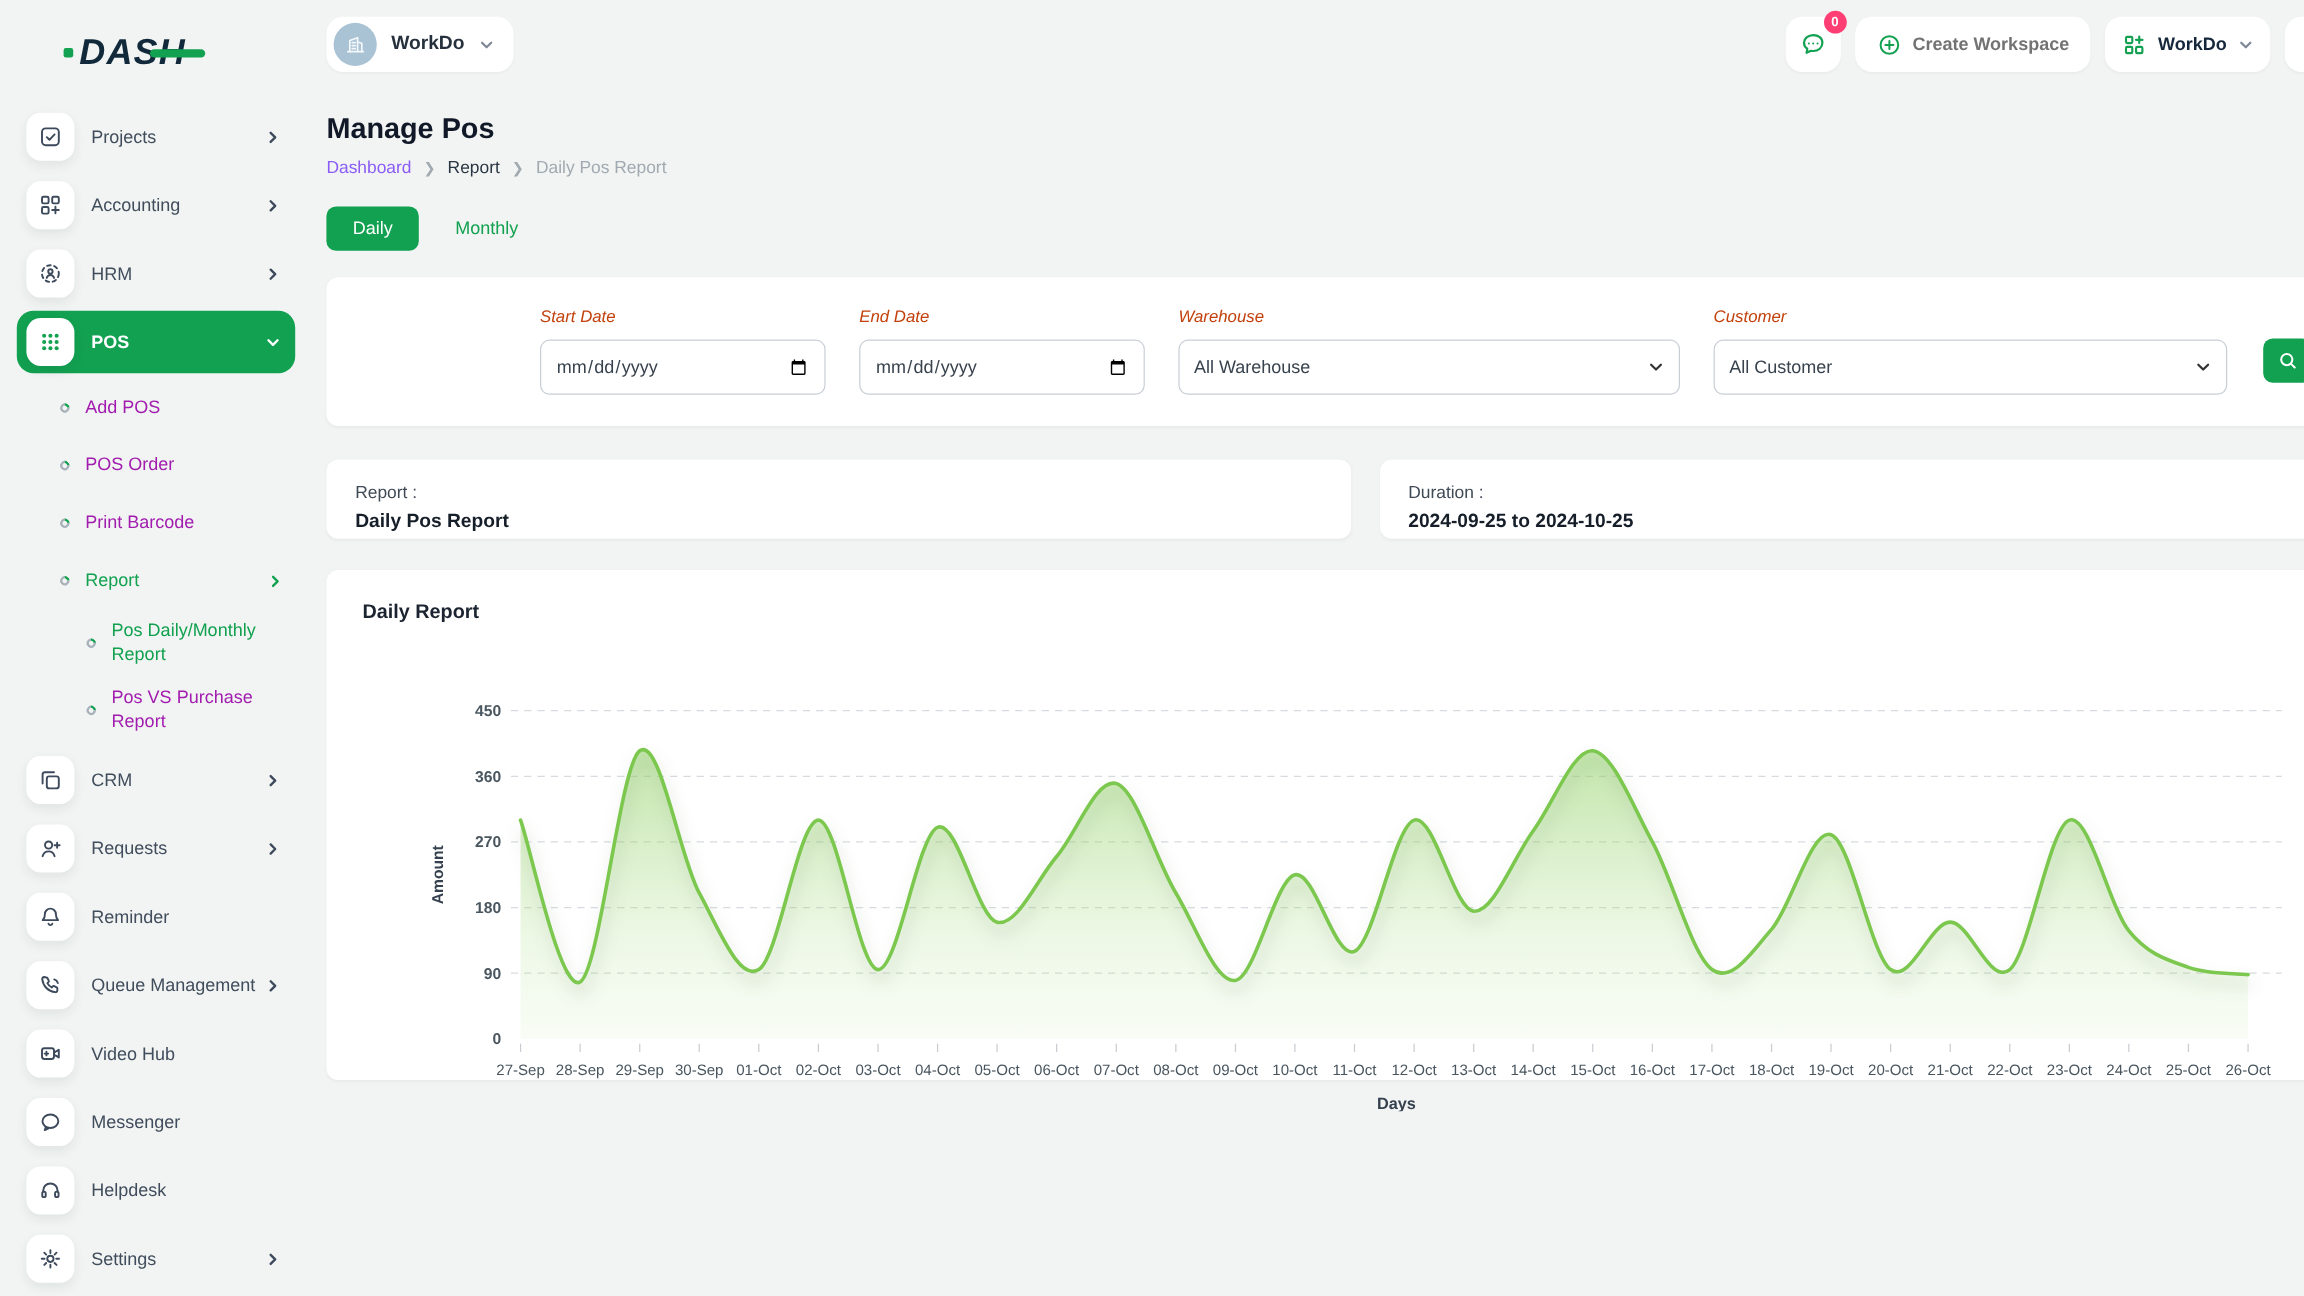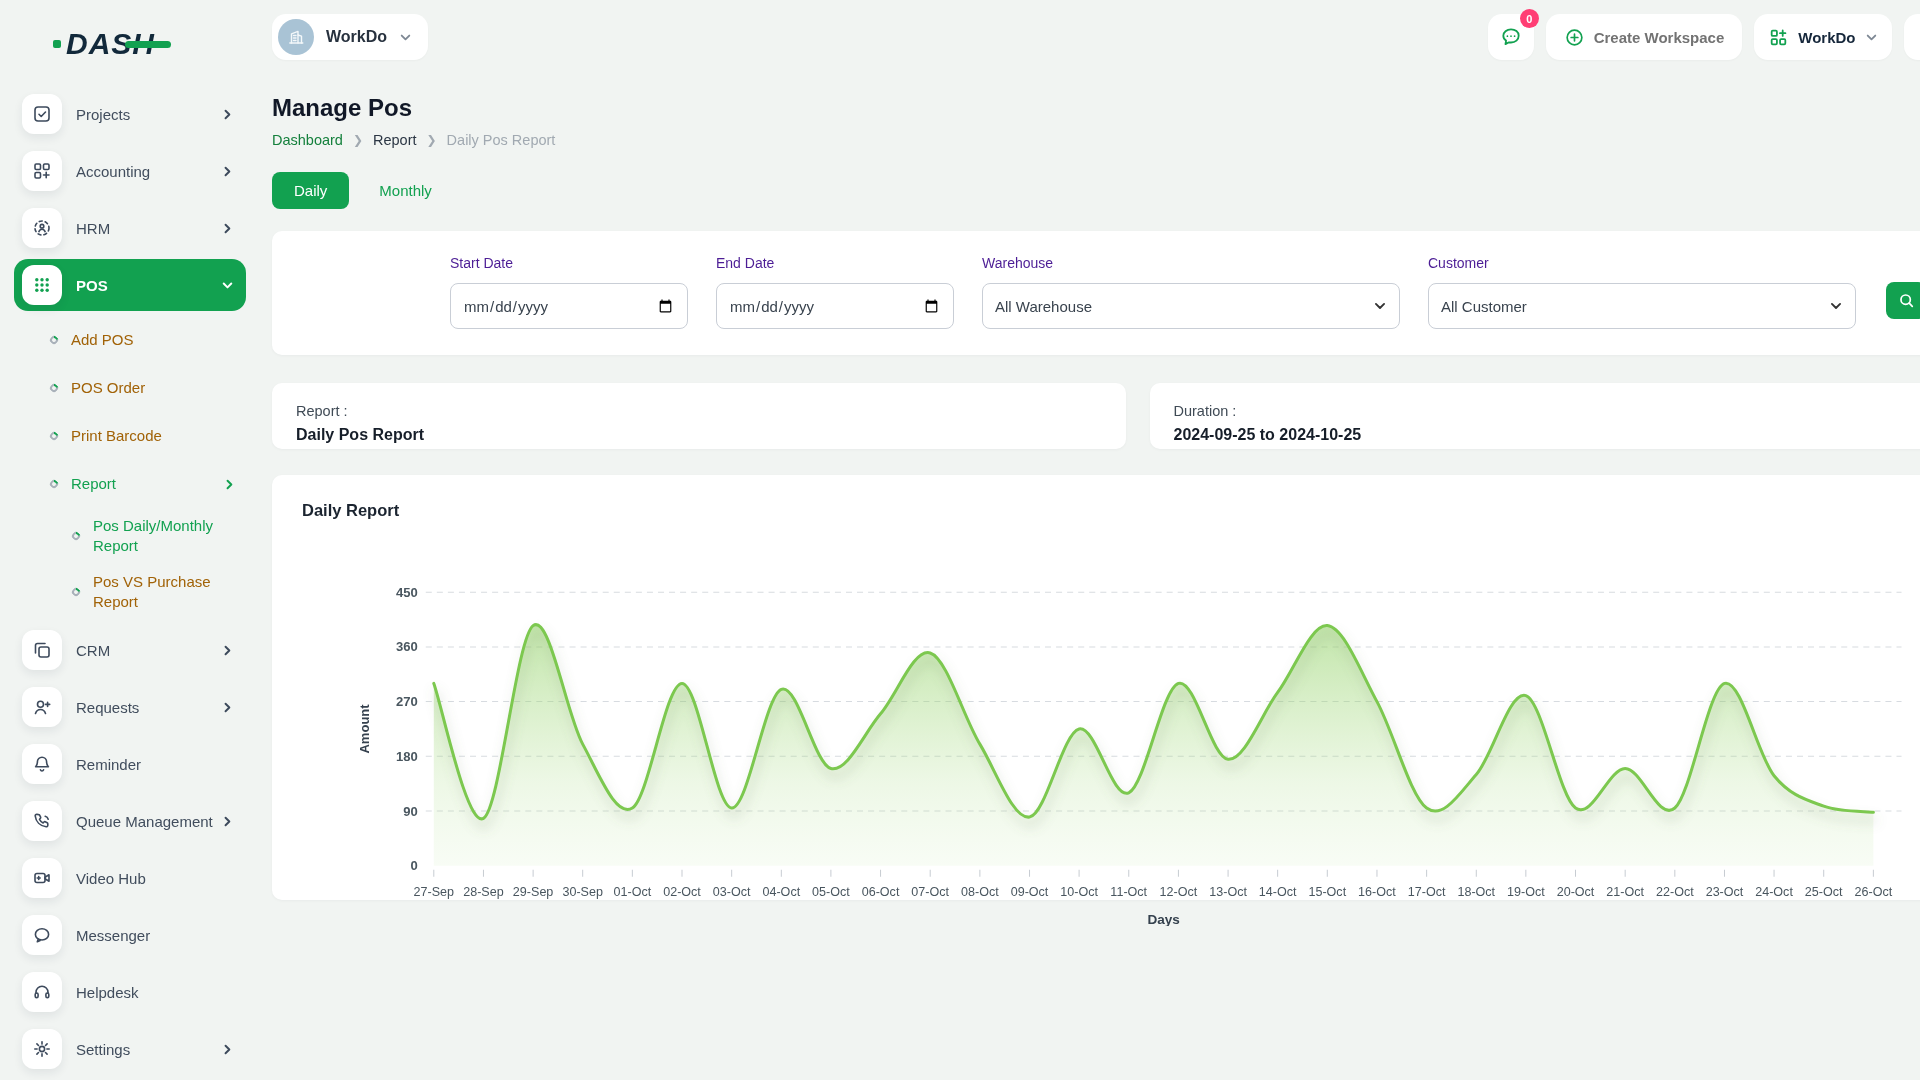--- a/index.html
+++ b/index.html
@@ -17,21 +17,21 @@
   .side-item .tile { width:40px; height:40px; border-radius:12px; background:#fff; box-shadow:0 4px 10px rgba(20,40,60,0.08); display:flex; align-items:center; justify-content:center; color:#3d4a5c; margin-right:14px; flex-shrink:0; }
   .side-label { font-size:15px; font-weight:500; color:#414d5d; }
   .side-item .chev { margin-left:auto; color:#3d4a5c; }
   .side-item.active { background:#12a150; }
   .side-item.active .tile { color:#12a150; }
   .side-item.active .side-label { color:#fff; font-weight:700; }
   .side-item.active .chev { color:#fff; }
   .side-sub { padding-left:36px; margin-bottom:4px; }
   .sub-item, .sub2-item { display:flex; align-items:center; min-height:48px; cursor:pointer; padding-right:10px; }
   .bullet { width:8px; height:8px; border:2px solid #a9b1ba; border-top-color:#12a150; border-radius:50%; transform:rotate(40deg); margin-right:13px; flex-shrink:0; }
-  .sub-label { font-size:15px; font-weight:500; color:#a16207; line-height:1.35; }
+  .sub-label { font-size:15px; font-weight:500; color:#a21caf; line-height:1.35; }
   .sub-item.active .sub-label, .sub2-item.active .sub-label { color:#12a150; }
   .sub-item .chev { margin-left:auto; color:#12a150; }
   .side-sub2 { padding-left:22px; }
   .side-sub2 .sub-label { max-width:156px; }
   .side-sub2 .sub2-item { min-height:56px; }
 
   
   .main { flex:1; padding:0 16px 0 14px; }
   .topbar { margin-top:14px; display:flex; align-items:center; justify-content:space-between; }
   .pill { background:#fff; border-radius:14px; display:flex; align-items:center; height:46px; box-shadow:0 1px 2px rgba(16,24,40,0.03); }
@@ -45,35 +45,35 @@
   .create-pill { padding:0 18px; gap:9px; cursor:pointer; }
   .create-pill .lbl { font-size:15px; font-weight:600; color:#737373; }
   .menu-pill { padding:0 14px; gap:9px; cursor:pointer; }
   .menu-pill .lbl { font-size:15px; font-weight:600; color:#16273b; }
   .lang-pill { padding:0 14px; gap:9px; cursor:pointer; }
   .lang-pill .lbl { font-size:14px; font-weight:700; color:#12a150; }
 
   .page-head { margin-top:34px; display:flex; align-items:flex-start; justify-content:space-between; }
   .page-title { font-size:24px; font-weight:700; color:#111827; }
   .breadcrumb { margin-top:10px; display:flex; align-items:center; gap:10px; font-size:14.5px; }
-  .crumb-link { color:#15803d; cursor:pointer; }
+  .crumb-link { color:#8b5cf6; cursor:pointer; }
   .crumb-mid { color:#2b3644; font-weight:500; cursor:pointer; }
   .crumb-cur { color:#a1a9b1; }
   .crumb-sep { color:#a1a9b1; font-size:12px; }
   .dl-btn { width:44px; height:42px; border-radius:10px; background:#12a150; border:none; display:flex; align-items:center; justify-content:center; cursor:pointer; box-shadow:0 4px 10px rgba(18,161,80,0.25); }
 
   .tabs { margin-top:24px; display:flex; align-items:center; gap:30px; }
   .tab-active { background:#12a150; color:#fff; border:none; border-radius:8px; padding:10px 22px; font-size:15px; font-weight:500; font-family:inherit; cursor:pointer; }
   .tab-plain { background:none; border:none; color:#12a150; font-size:15px; font-weight:500; font-family:inherit; cursor:pointer; }
 
   .card { background:#fff; border-radius:10px; box-shadow:0 1px 3px rgba(16,24,40,0.04); }
   .filter-card { margin-top:22px; padding:24px 28px 26px 28px; }
   .filter-fields { display:flex; align-items:flex-start; gap:28px; padding-left:150px; }
   .field { }
-  .field-label { font-size:14px; color:#4c1d95; margin-bottom:12px; }
+  .field-label { font-size:14px; color:#c2410c; margin-bottom:12px;font-style:italic; }
   .inp, .sel select { height:46px; border:1px solid #c9ced6; border-radius:8px; font-size:15px; color:#39434e; padding:0 12px; width:100%; background:#fff; font-family:inherit; }
   .w-date { width:238px; }
   .w-wh { width:418px; }
   .w-cu { width:428px; }
   .sel { position:relative; }
   .sel select { appearance:none; -webkit-appearance:none; padding-right:38px; cursor:pointer; }
   .sel .sel-chev { position:absolute; right:13px; top:16px; pointer-events:none; color:#333; }
   .filter-btns { display:flex; gap:9px; margin-left:2px; margin-top:27px; }
   .btn-search { width:40px; height:37px; border:none; border-radius:8px; background:#12a150; color:#fff; display:flex; align-items:center; justify-content:center; cursor:pointer; }
   .btn-reset { width:40px; height:37px; border:none; border-radius:8px; background:#f53e6c; color:#fff; display:flex; align-items:center; justify-content:center; cursor:pointer; }

